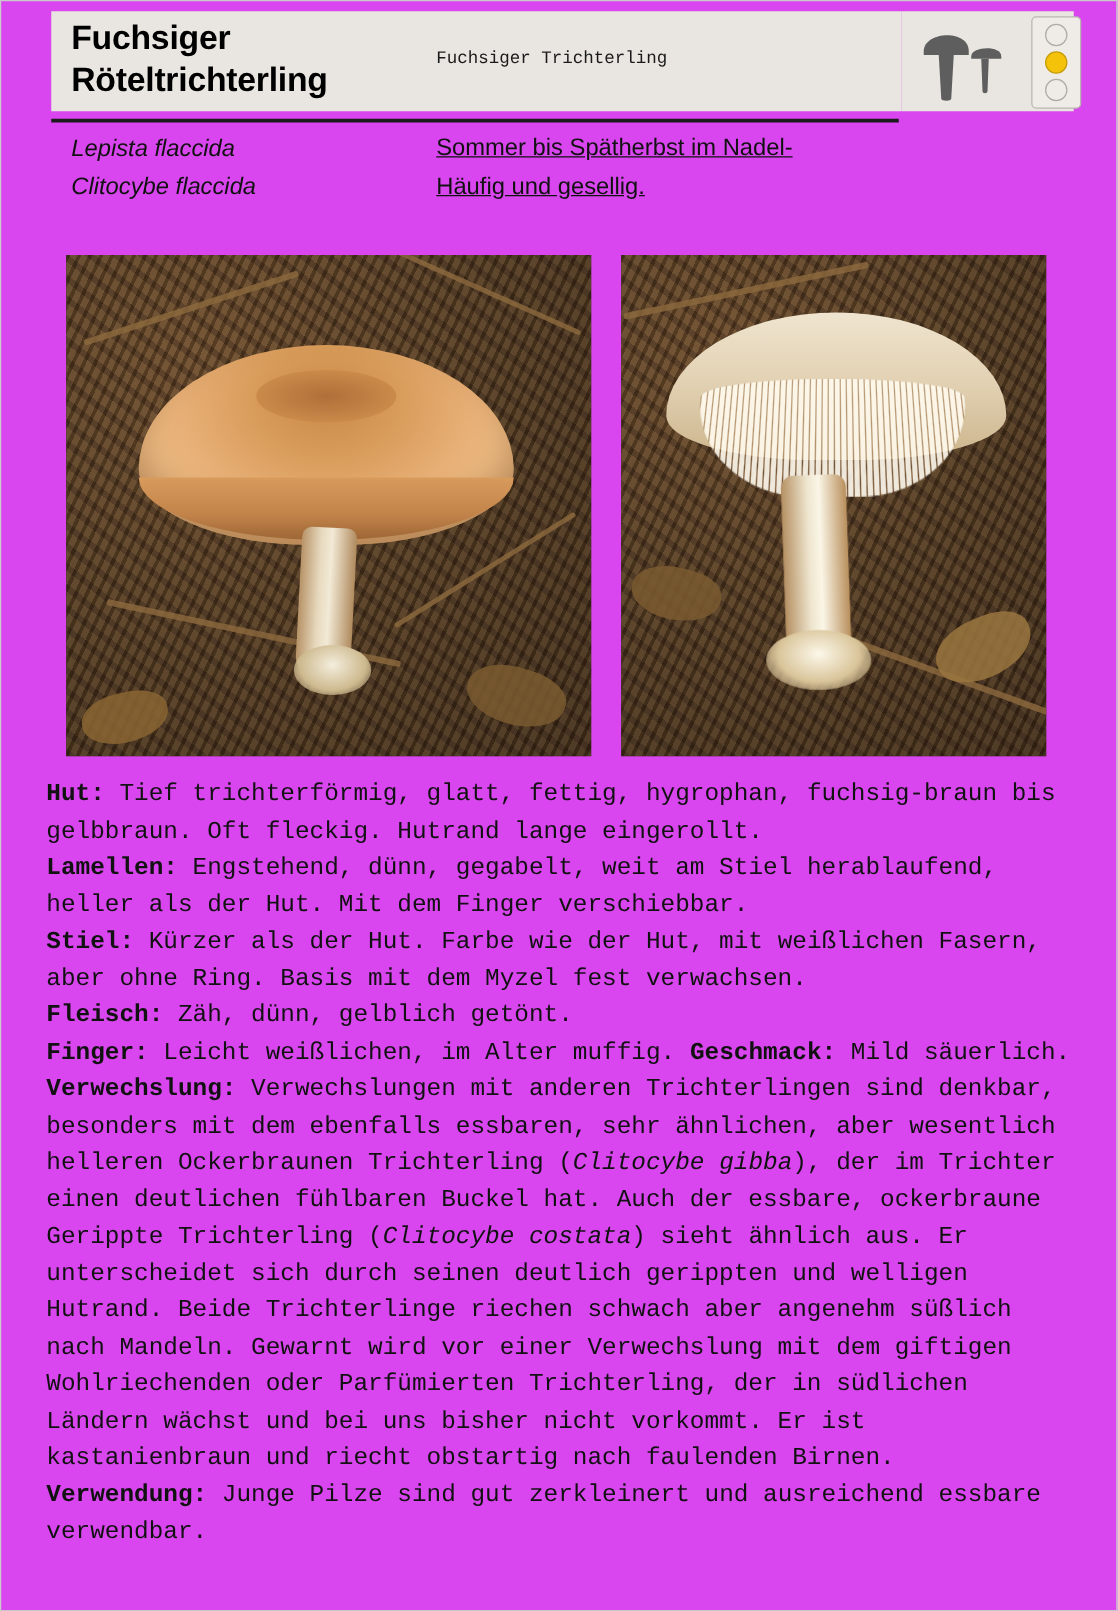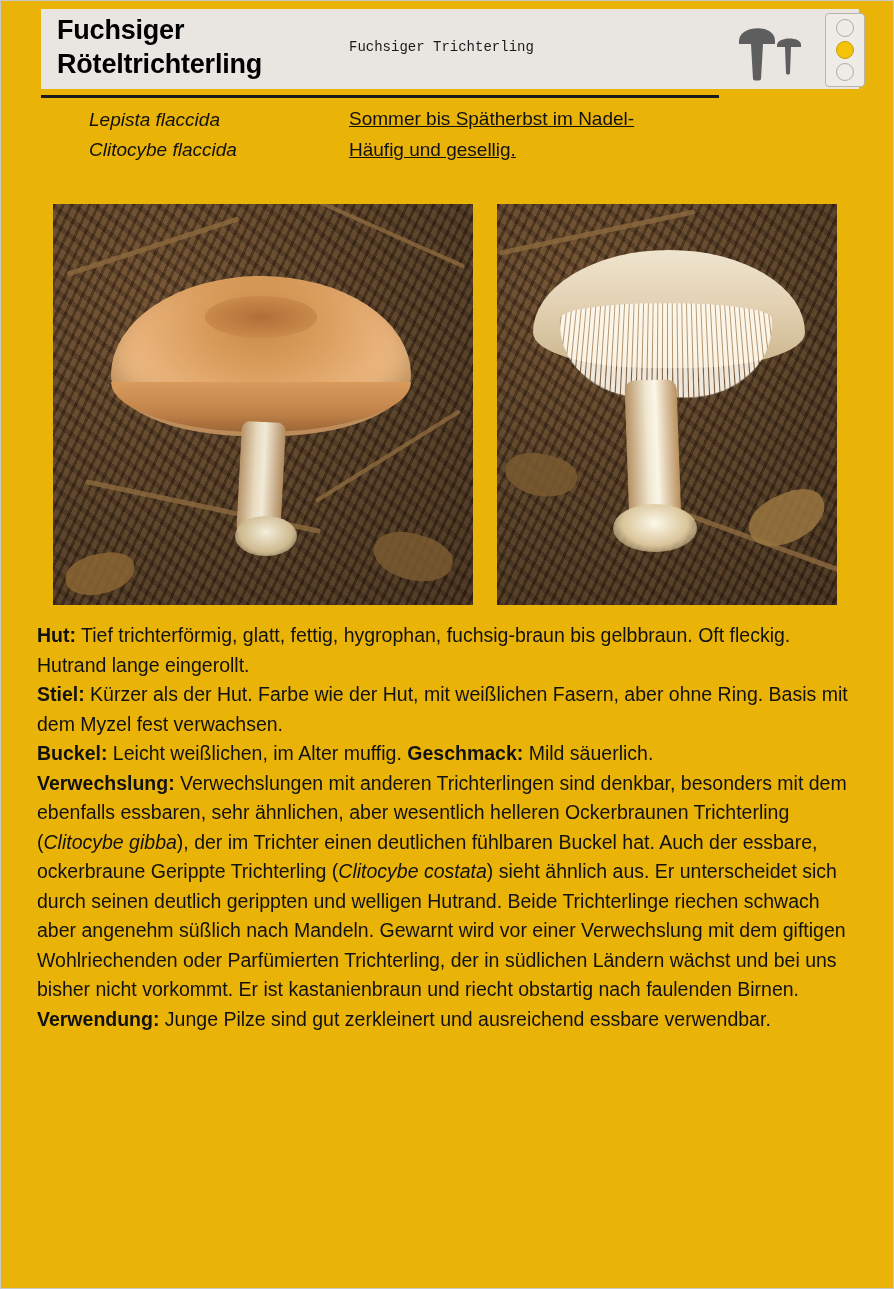--- a/index.html
+++ b/index.html
@@ -15,21 +15,21 @@
     position: relative;
     overflow: hidden;
   }
   .page {
     position: absolute;
     left: 0; top: 0;
     width: 894px;
     height: 1289px;
     border: 1px solid #c9c9c9;
     box-sizing: border-box;
-    background: #eab308;
+    background: #d946ef;
   }
 
   
   .header {
     position: absolute;
     left: 40px;
     top: 8px;
     width: 818px;
     height: 80px;
   }
@@ -114,21 +114,20 @@
   
   .latin {
     position: absolute;
     left: 56px;
     top: 104px;
     width: 270px;
     font-size: 19px;
     font-style: italic;
     line-height: 30px;
     color: #111;
-    margin-left: 32px;
   }
   .season {
     position: absolute;
     left: 348px;
     top: 102px;
     width: 380px;
     font-size: 19px;
     line-height: 31px;
     color: #111;
     text-decoration: underline;
@@ -265,20 +264,21 @@
   
   .desc {
     position: absolute;
     left: 36px;
     top: 620px;
     width: 824px;
     font-size: 19.5px;
     line-height: 29.5px;
     color: #111;
     text-align: left;
+    font-family: Liberation Mono, monospace;
   }
   .desc p { margin: 0; }
   .lbl { font-weight: bold; }
   .it { font-style: italic; }
 </style>
 </head>
 <body>
 
 <div class="page">
 
@@ -337,19 +337,21 @@
     <div class="leaf" style="left:250px;top:290px;width:80px;height:48px;transform:rotate(-22deg);background:#9a7540;"></div>
     <div class="leaf" style="left:8px;top:250px;width:72px;height:42px;transform:rotate(14deg);"></div>
     <div class="cap-right"></div>
     <div class="gills"></div>
     <div class="stem-right"></div>
     <div class="stem-base-right"></div>
   </div>
 
   <div class="desc">
     <p><span class="lbl">Hut:</span><span> Tief trichterförmig, glatt, fettig, hygrophan, fuchsig-braun bis gelbbraun. Oft fleckig. Hutrand lange eingerollt.</span></p>
+    <p><span class="lbl">Lamellen:</span><span> Engstehend, dünn, gegabelt, weit am Stiel herablaufend, heller als der Hut. Mit dem Finger verschiebbar.</span></p>
     <p><span class="lbl">Stiel:</span><span> Kürzer als der Hut. Farbe wie der Hut, mit weißlichen Fasern, aber ohne Ring. Basis mit dem Myzel fest verwachsen.</span></p>
-    <p><span class="lbl">Buckel:</span><span> Leicht weißlichen, im Alter muffig. </span><span class="lbl">Geschmack:</span><span> Mild säuerlich.</span></p>
+    <p><span class="lbl">Fleisch:</span><span> Zäh, dünn, gelblich getönt.</span></p>
+    <p><span class="lbl">Finger:</span><span> Leicht weißlichen, im Alter muffig. </span><span class="lbl">Geschmack:</span><span> Mild säuerlich.</span></p>
     <p><span class="lbl">Verwechslung:</span><span> Verwechslungen mit anderen Trichterlingen sind denkbar, besonders mit dem ebenfalls essbaren, sehr ähnlichen, aber wesentlich helleren Ockerbraunen Trichterling (</span><span class="it">Clitocybe gibba</span><span>), der im Trichter einen deutlichen fühlbaren Buckel hat. Auch der essbare, ockerbraune Gerippte Trichterling (</span><span class="it">Clitocybe costata</span><span>) sieht ähnlich aus. Er unterscheidet sich durch seinen deutlich gerippten und welligen Hutrand. Beide Trichterlinge riechen schwach aber angenehm süßlich nach Mandeln. Gewarnt wird vor einer Verwechslung mit dem giftigen Wohlriechenden oder Parfümierten Trichterling, der in südlichen Ländern wächst und bei uns bisher nicht vorkommt. Er ist kastanienbraun und riecht obstartig nach faulenden Birnen.</span></p>
     <p><span class="lbl">Verwendung:</span><span> Junge Pilze sind gut zerkleinert und ausreichend essbare verwendbar.</span></p>
   </div>
 
 </div>
 
 </body></html>

